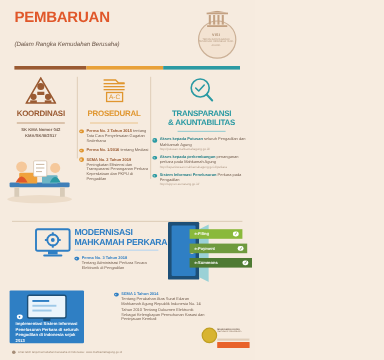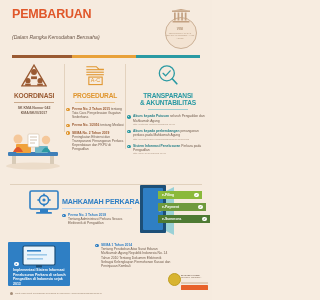--- a/index.html
+++ b/index.html
@@ -334,21 +334,21 @@
         <circle cx="16" cy="12" r="4.6" fill="none" stroke="#2f7fc4" stroke-width="1.6"></circle>
         <circle cx="16" cy="12" r="1.6" fill="#2f7fc4"></circle>
         <rect x="15.2" y="5.6" width="1.6" height="2.6" fill="#2f7fc4"></rect>
         <rect x="15.2" y="15.8" width="1.6" height="2.6" fill="#2f7fc4"></rect>
         <rect x="9.4" y="11.2" width="2.6" height="1.6" fill="#2f7fc4"></rect>
         <rect x="20" y="11.2" width="2.6" height="1.6" fill="#2f7fc4"></rect>
       </svg>
     </div>
 
     <div class="mod-title">
-      <br>
+      <span>MODERNISASI</span><br>
       <span>MAHKAMAH PERKARA</span>
     </div>
     <div class="mod-rule"></div>
 
     <div class="mod-bullet">
       <span class="dot"></span>
       <span class="btxt"><b>Perma No. 3 Tahun 2018</b><br><span>Tentang Administrasi Perkara Secara Elektronik di Pengadilan</span></span>
     </div>
 
     <div class="door">

